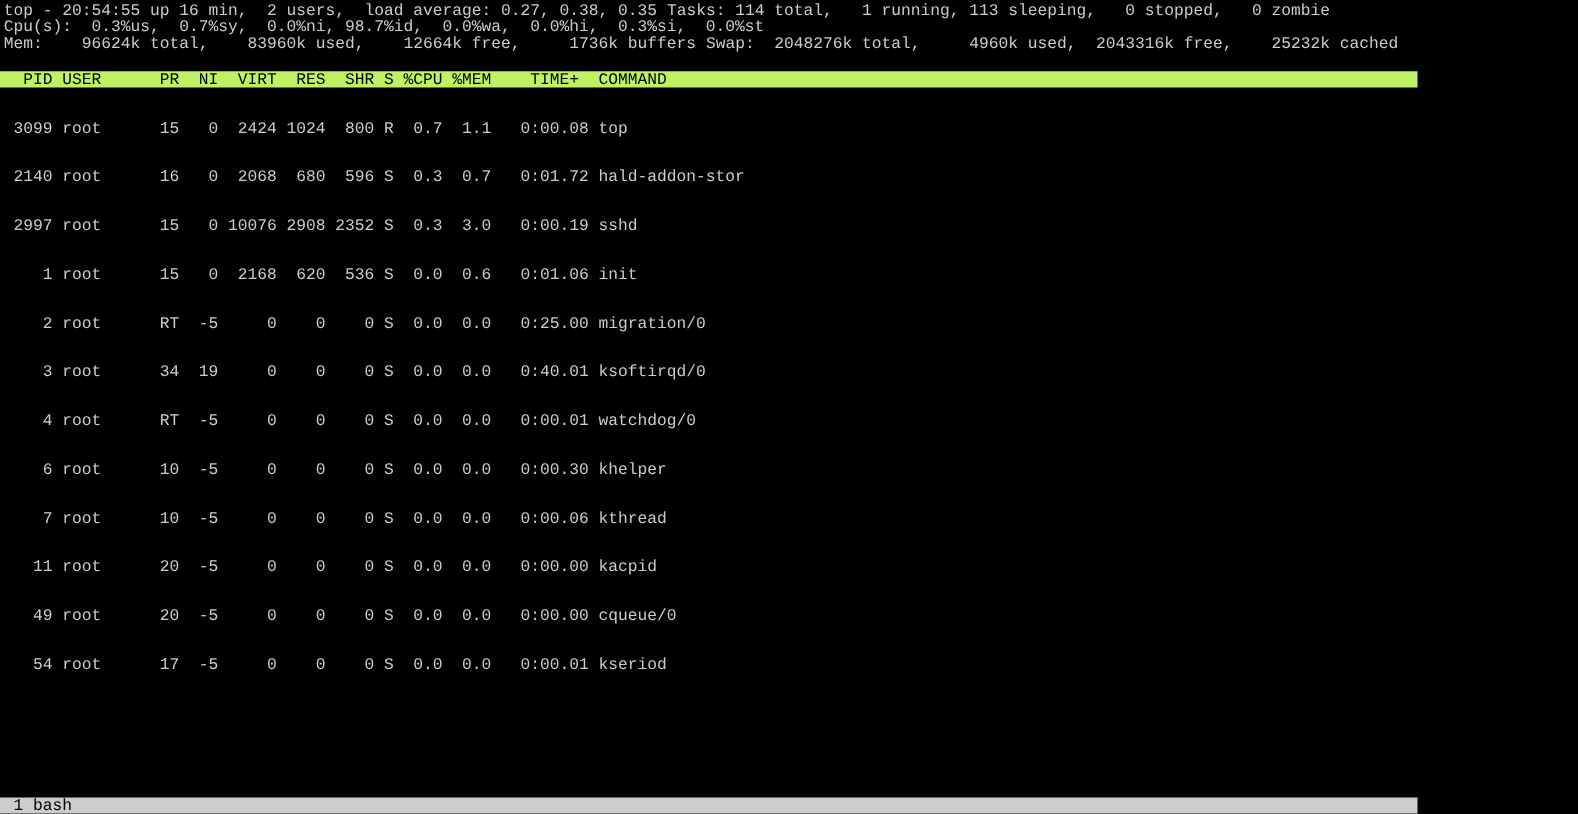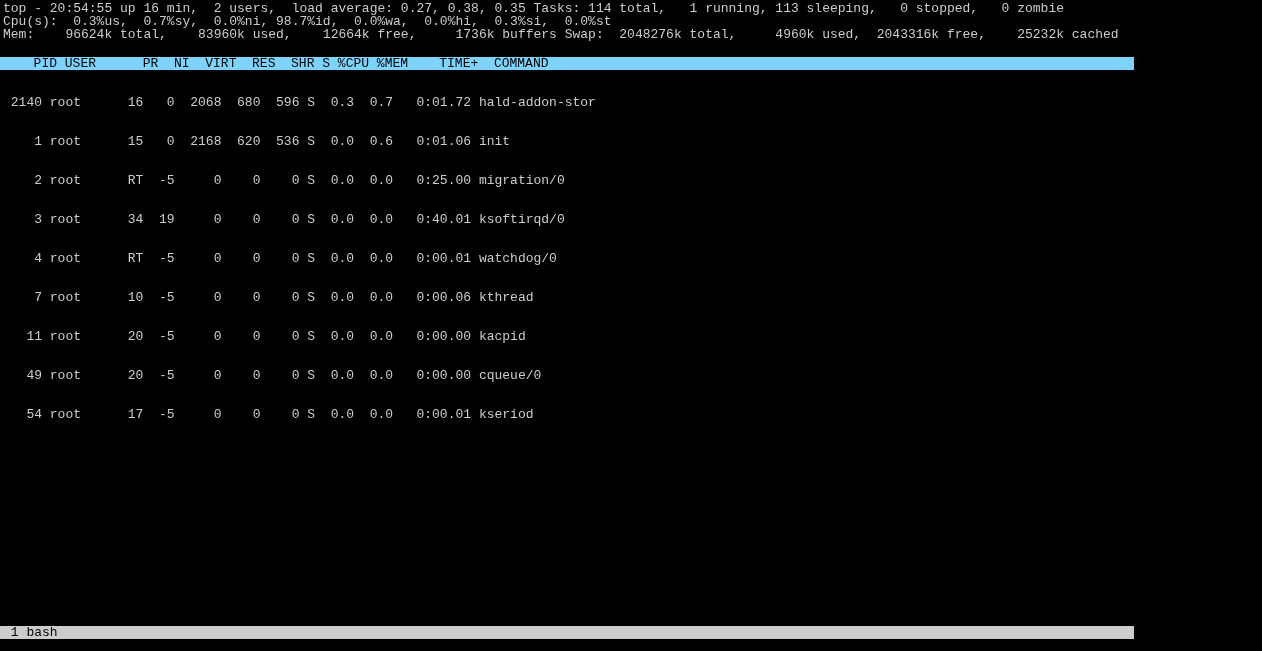--- a/index.html
+++ b/index.html
@@ -1,44 +1,47 @@
 <!DOCTYPE html>
 <html><head>
 <meta charset="utf-8">
 <style>
   html,body{margin:0;padding:0;background:#000;color:#ccc;font-family:"Courier New",monospace;font-size:13px;line-height:13px;width:1262px;height:651px;overflow:hidden;}
   .screen{width:1134px;height:651px;position:relative;background:#000;border-radius:13px;}
   .pane{white-space:pre;padding:0 3px 0 3px;}
   .pane .line{height:13px;display:block;}
   .summary{padding:2px 3px 3px 3px;}
   .summary .line{white-space:pre;}
-  .header-row{background:#7dd3fc;color:#000;white-space:pre;height:13px;padding:0 18px;}
+  .header-row{background:#bef264;color:#000;white-space:pre;height:13px;padding:0 3px;}
   .status-bar{background:#ccc;color:#000;white-space:pre;height:13px;padding:0 3px;}
-  .bottom-status{position:absolute;left:0;right:0;bottom:12px;}
+  .bottom-status{position:absolute;left:0;right:0;bottom:0;}
   
 </style>
 </head>
 <body>
 <div class="screen">
 
   <div class="summary">
     <span class="line">top - 20:54:55 up 16 min,  2 users,  load average: 0.27, 0.38, 0.35</span>
     <span class="line">Tasks: 114 total,   1 running, 113 sleeping,   0 stopped,   0 zombie</span>
     <span class="line">Cpu(s):  0.3%us,  0.7%sy,  0.0%ni, 98.7%id,  0.0%wa,  0.0%hi,  0.3%si,  0.0%st</span>
     <span class="line">Mem:    96624k total,    83960k used,    12664k free,     1736k buffers</span>
     <span class="line">Swap:  2048276k total,     4960k used,  2043316k free,    25232k cached</span>
   </div>
   <div style="height:13px"></div>
   <div class="header-row">  PID USER      PR  NI  VIRT  RES  SHR S %CPU %MEM    TIME+  COMMAND                                                                                                       </div>
   <div class="pane">
+    <span class="line"> 3099 root      15   0  2424 1024  800 R  0.7  1.1   0:00.08 top</span>
     <span class="line"> 2140 root      16   0  2068  680  596 S  0.3  0.7   0:01.72 hald-addon-stor</span>
+    <span class="line"> 2997 root      15   0 10076 2908 2352 S  0.3  3.0   0:00.19 sshd</span>
     <span class="line">    1 root      15   0  2168  620  536 S  0.0  0.6   0:01.06 init</span>
     <span class="line">    2 root      RT  -5     0    0    0 S  0.0  0.0   0:25.00 migration/0</span>
     <span class="line">    3 root      34  19     0    0    0 S  0.0  0.0   0:40.01 ksoftirqd/0</span>
     <span class="line">    4 root      RT  -5     0    0    0 S  0.0  0.0   0:00.01 watchdog/0</span>
+    <span class="line">    6 root      10  -5     0    0    0 S  0.0  0.0   0:00.30 khelper</span>
     <span class="line">    7 root      10  -5     0    0    0 S  0.0  0.0   0:00.06 kthread</span>
     <span class="line">   11 root      20  -5     0    0    0 S  0.0  0.0   0:00.00 kacpid</span>
     <span class="line">   49 root      20  -5     0    0    0 S  0.0  0.0   0:00.00 cqueue/0</span>
     <span class="line">   54 root      17  -5     0    0    0 S  0.0  0.0   0:00.01 kseriod</span>
     
   </div>
 
   <div class="status-bar bottom-status"> 1 bash                                                                                                                                                                      </div>
 </div>
 

